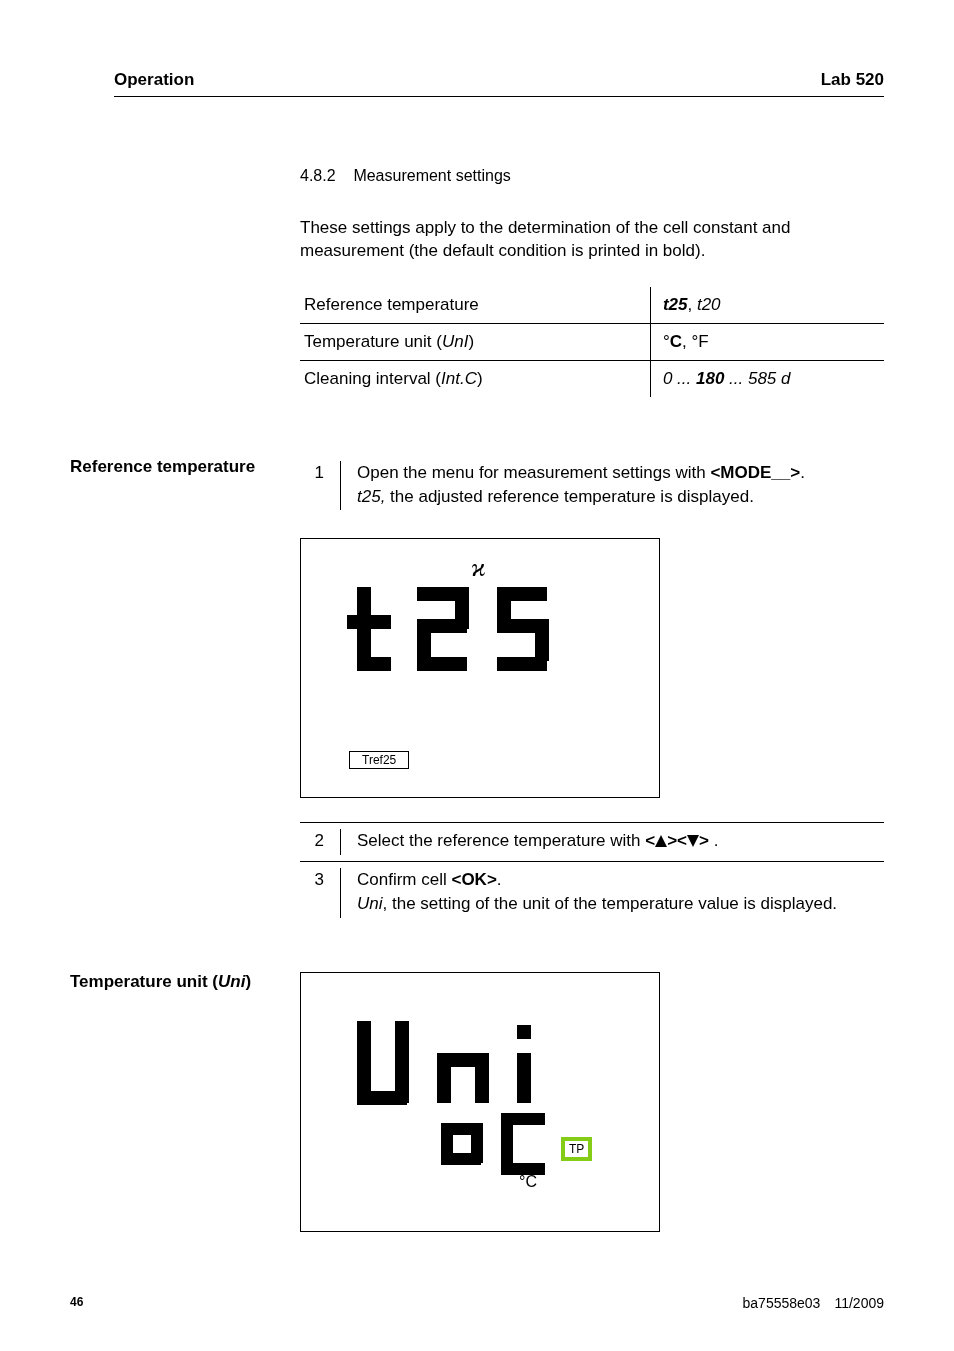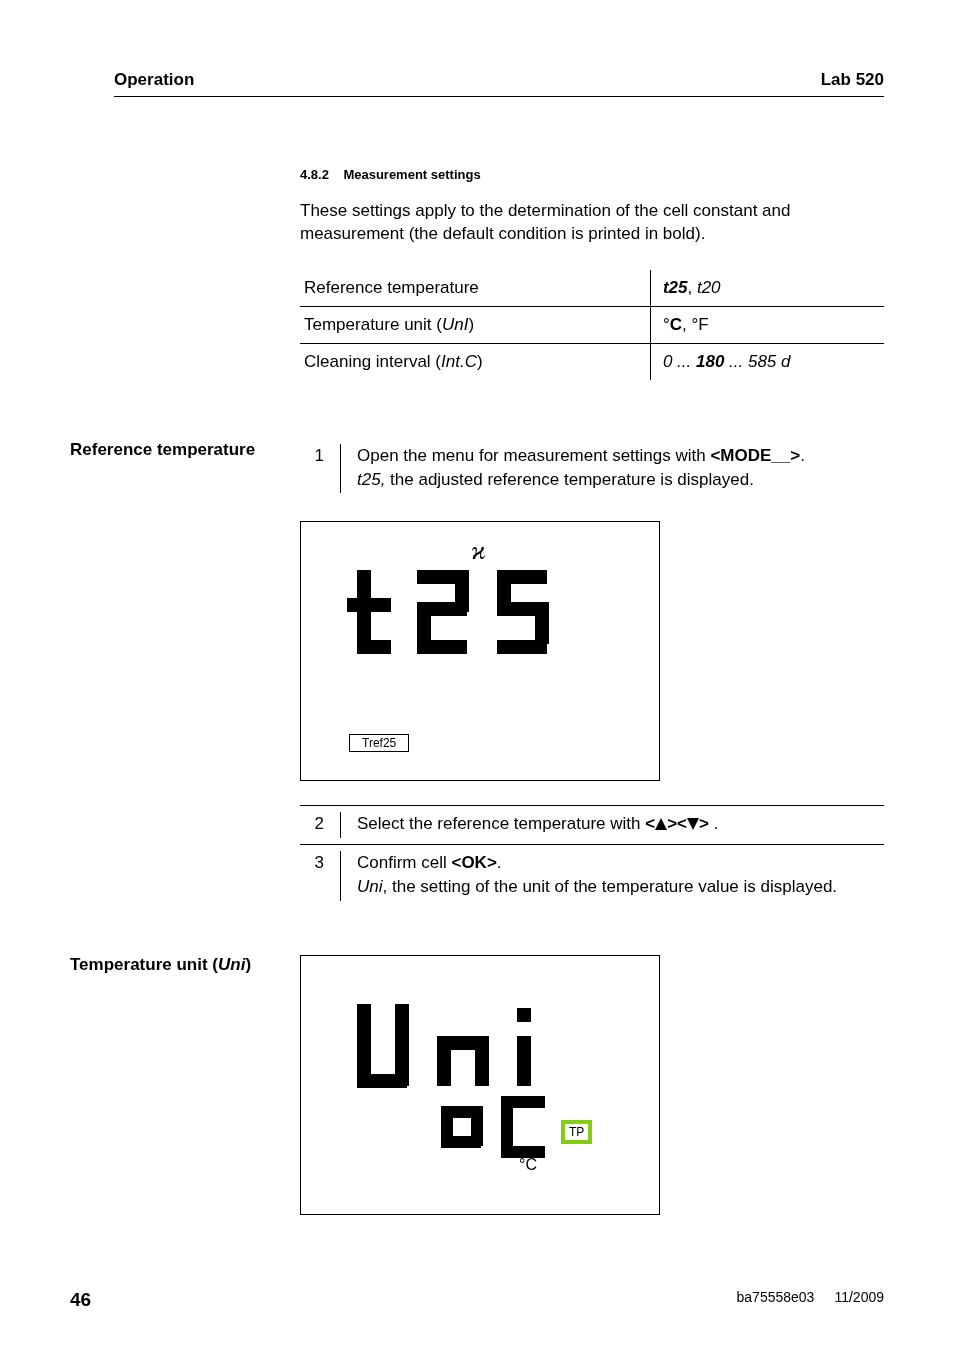--- a/index.html
+++ b/index.html
@@ -35,23 +35,23 @@
     flex-shrink: 0;
   }
   .right-col {
     flex: 1;
   }
   .left-label {
     font-weight: bold;
     font-size: 17px;
   }
   h3.section-title {
-    font-size: 13px;
-    font-weight: bold;
-    margin-bottom: 18px;
+    font-size: 16px;
+    font-weight: normal;
+    margin-bottom: 32px;
   }
   .para {
     font-size: 17px;
     line-height: 1.35;
     margin-bottom: 24px;
   }
   table.settings {
     border-collapse: collapse;
     width: 100%;
     font-size: 17px;
@@ -185,25 +185,25 @@
     position: absolute;
     bottom: 40px;
     left: 70px;
     right: 70px;
     display: flex;
     justify-content: space-between;
     font-size: 14px;
   }
   .footer .pg {
     font-weight: bold;
-    font-size: 19px;
+    font-size: 12px;
   }
   .footer .right {
     display: flex;
-    gap: 20px;
+    gap: 14px;
   }
 
   svg.arrow {
     width: 12px;
     height: 12px;
     vertical-align: -1px;
   }
 </style>
 </head>
 <body>

